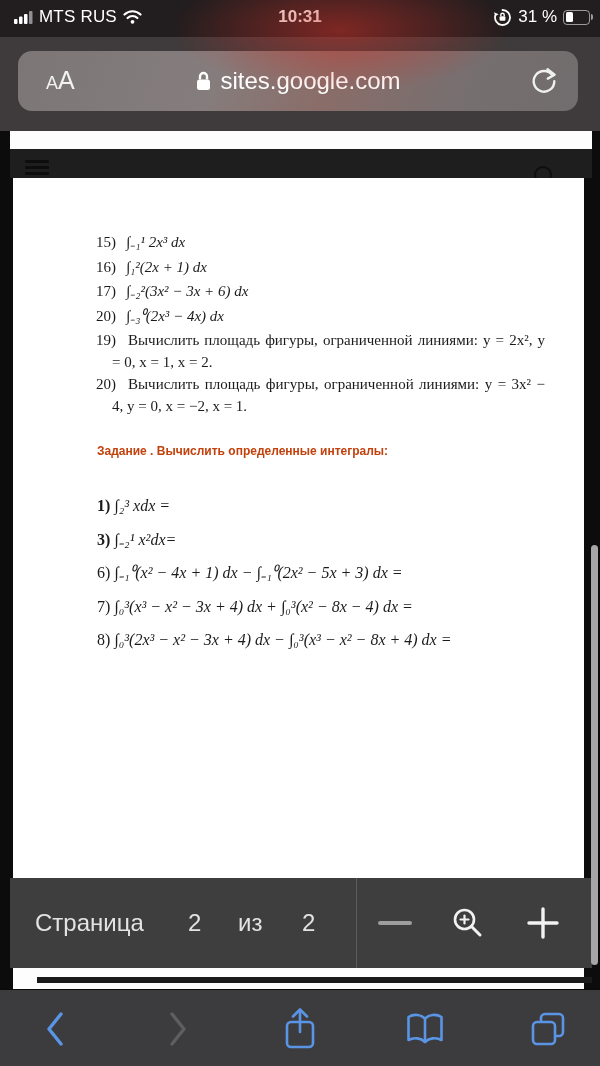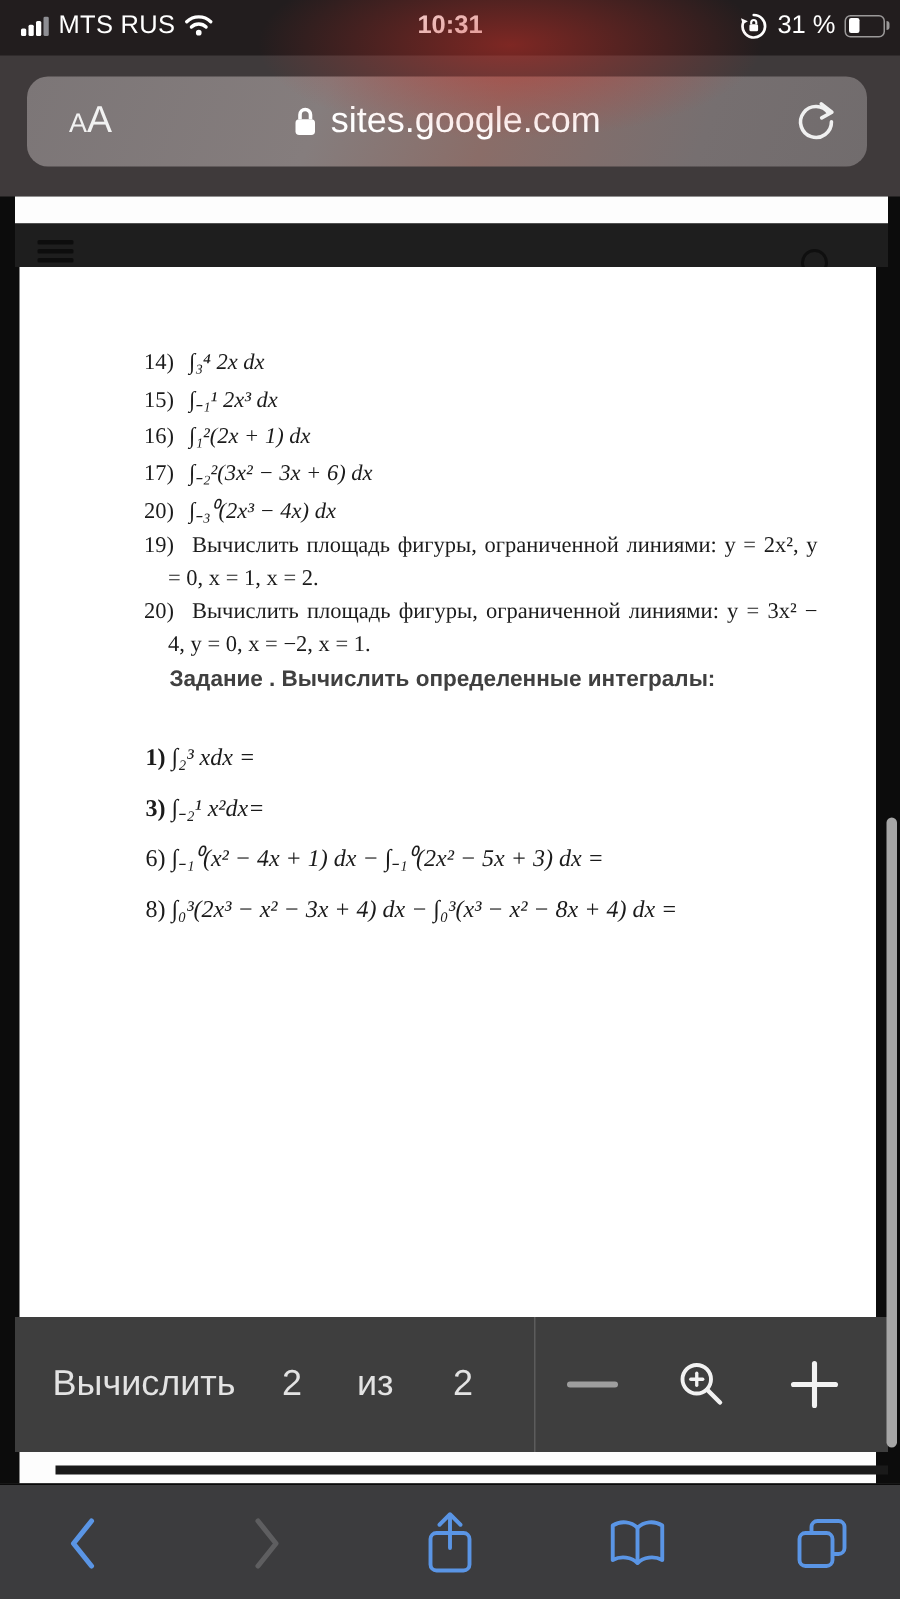--- a/index.html
+++ b/index.html
@@ -40,22 +40,22 @@
 
   
   #page{position:absolute;left:13px;top:178px;width:571px;height:700px;background:#fff;color:#1b1b1b;}
   .list-a{position:absolute;left:0;top:52px;width:560px;}
   .row-a{padding-left:83px;height:24.7px;font-family:"Liberation Serif",serif;font-size:15px;line-height:24.7px;white-space:nowrap;}
   .row-a .pnum{display:inline-block;width:30px;}
   .pmath{font-style:italic;}
   .prob-wrap{margin:0 0 0 99px;width:433px;text-indent:-16px;text-align:justify;
              font-family:"Liberation Serif",serif;font-size:15px;line-height:22px;}
   .prob-wrap .pnum{display:inline-block;width:26px;text-indent:0;margin-right:6px;}
-  #task-heading{position:absolute;left:84px;top:266px;font-size:15px;font-weight:700;color:#404040;
-                font-family:"Liberation Sans",sans-serif;margin-left:16px;}
+  #task-heading{position:absolute;left:84px;top:266px;font-size:12px;font-weight:700;color:#c2410c;
+                font-family:"Liberation Sans",sans-serif;}
   .list-b{position:absolute;left:0;top:318px;width:566px;}
   .row-b{padding-left:84px;height:33.6px;font-family:"Liberation Serif",serif;font-size:16px;line-height:20px;white-space:nowrap;}
   .row-b .pnum{display:inline-block;margin-right:4px;}
   .row-b.lead-bold .pnum{font-weight:700;}
 
   
   #pagebar{position:absolute;left:10px;top:878px;width:582px;height:90px;background:#3e3e3e;}
   #pagebar .divider{position:absolute;left:346px;top:0;width:1px;height:90px;background:#5c5c5c;}
   .pb-text{position:absolute;top:0;height:90px;display:flex;align-items:center;color:#e3e3e3;font-size:24px;}
   #pb-label{left:25px;}
@@ -142,41 +142,41 @@
         <div></div>
         <div></div>
         <div></div>
       </div>
     <div class="band-search"></div>
   </div>
 
   <div id="page">
 
     <div class="list-a">
-      <div class="row-a"><span class="pnum">14)</span><span class="pmath">∫₃⁴ 2x dx</span></div>
       <div class="row-a"><span class="pnum">15)</span><span class="pmath">∫₋₁¹ 2x³ dx</span></div>
       <div class="row-a"><span class="pnum">16)</span><span class="pmath">∫₁²(2x + 1) dx</span></div>
       <div class="row-a"><span class="pnum">17)</span><span class="pmath">∫₋₂²(3x² − 3x + 6) dx</span></div>
       <div class="row-a"><span class="pnum">20)</span><span class="pmath">∫₋₃⁰(2x³ − 4x) dx</span></div>
       <p class="prob-wrap"><span class="pnum">19)</span><span>Вычислить площадь фигуры, ограниченной линиями: y = 2x², y = 0, x = 1, x = 2.</span></p>
       <p class="prob-wrap"><span class="pnum">20)</span><span>Вычислить площадь фигуры, ограниченной линиями: y = 3x² − 4, y = 0, x = −2, x = 1.</span></p>
     </div>
 
     <div id="task-heading">Задание .  Вычислить определенные интегралы:</div>
 
     <div class="list-b">
       <div class="row-b lead-bold"><span class="pnum">1)</span><span class="pmath">∫₂³ xdx =</span></div>
       <div class="row-b lead-bold"><span class="pnum">3)</span><span class="pmath">∫₋₂¹ x²dx=</span></div>
       <div class="row-b"><span class="pnum">6)</span><span class="pmath">∫₋₁⁰(x² − 4x + 1) dx − ∫₋₁⁰(2x² − 5x + 3) dx =</span></div>
+      <div class="row-b"><span class="pnum">7)</span><span class="pmath">∫₀³(x³ − x² − 3x + 4) dx + ∫₀³(x² − 8x − 4) dx =</span></div>
       <div class="row-b"><span class="pnum">8)</span><span class="pmath">∫₀³(2x³ − x² − 3x + 4) dx − ∫₀³(x³ − x² − 8x + 4) dx =</span></div>
     </div>
   </div>
 
   <div id="pagebar">
-    <span class="pb-text" id="pb-label">Вычислить</span>
+    <span class="pb-text" id="pb-label">Страница</span>
     <span class="pb-text" id="pb-cur">2</span>
     <span class="pb-text" id="pb-of">из</span>
     <span class="pb-text" id="pb-total">2</span>
     <div class="divider"></div>
     <div class="pb-btn" id="zoom-out-btn">
         <div class="minus-bar"></div>
       </div>
     <div class="pb-btn" id="zoom-reset-btn">
       <svg width="34" height="34" viewBox="0 0 34 34">
         <circle cx="13.5" cy="13.5" r="9.5" stroke="#f2f2f2" stroke-width="2.6" fill="none"></circle>

